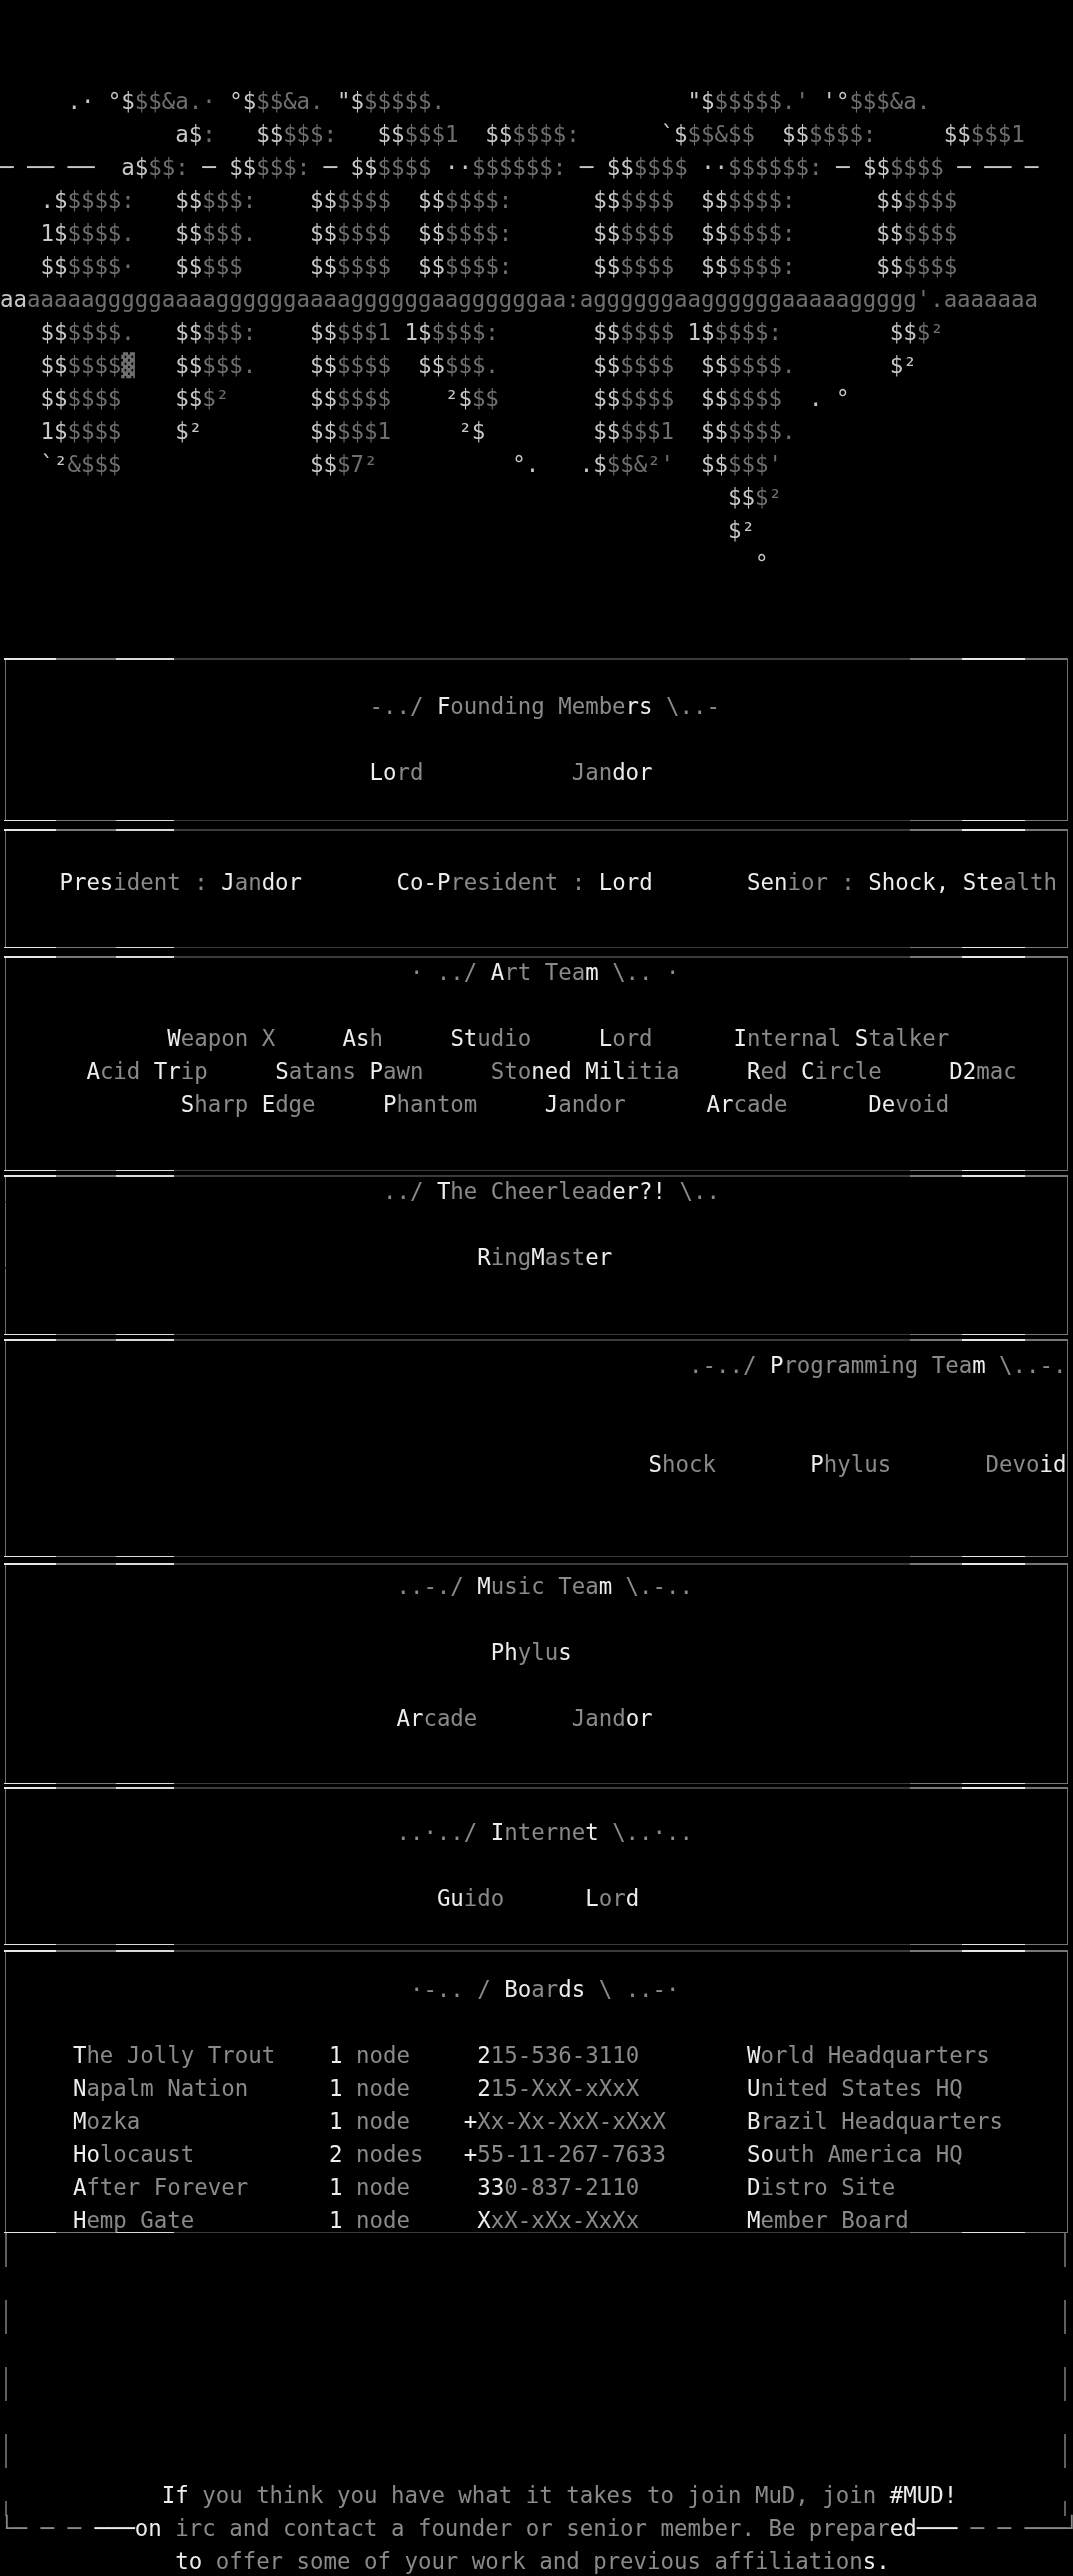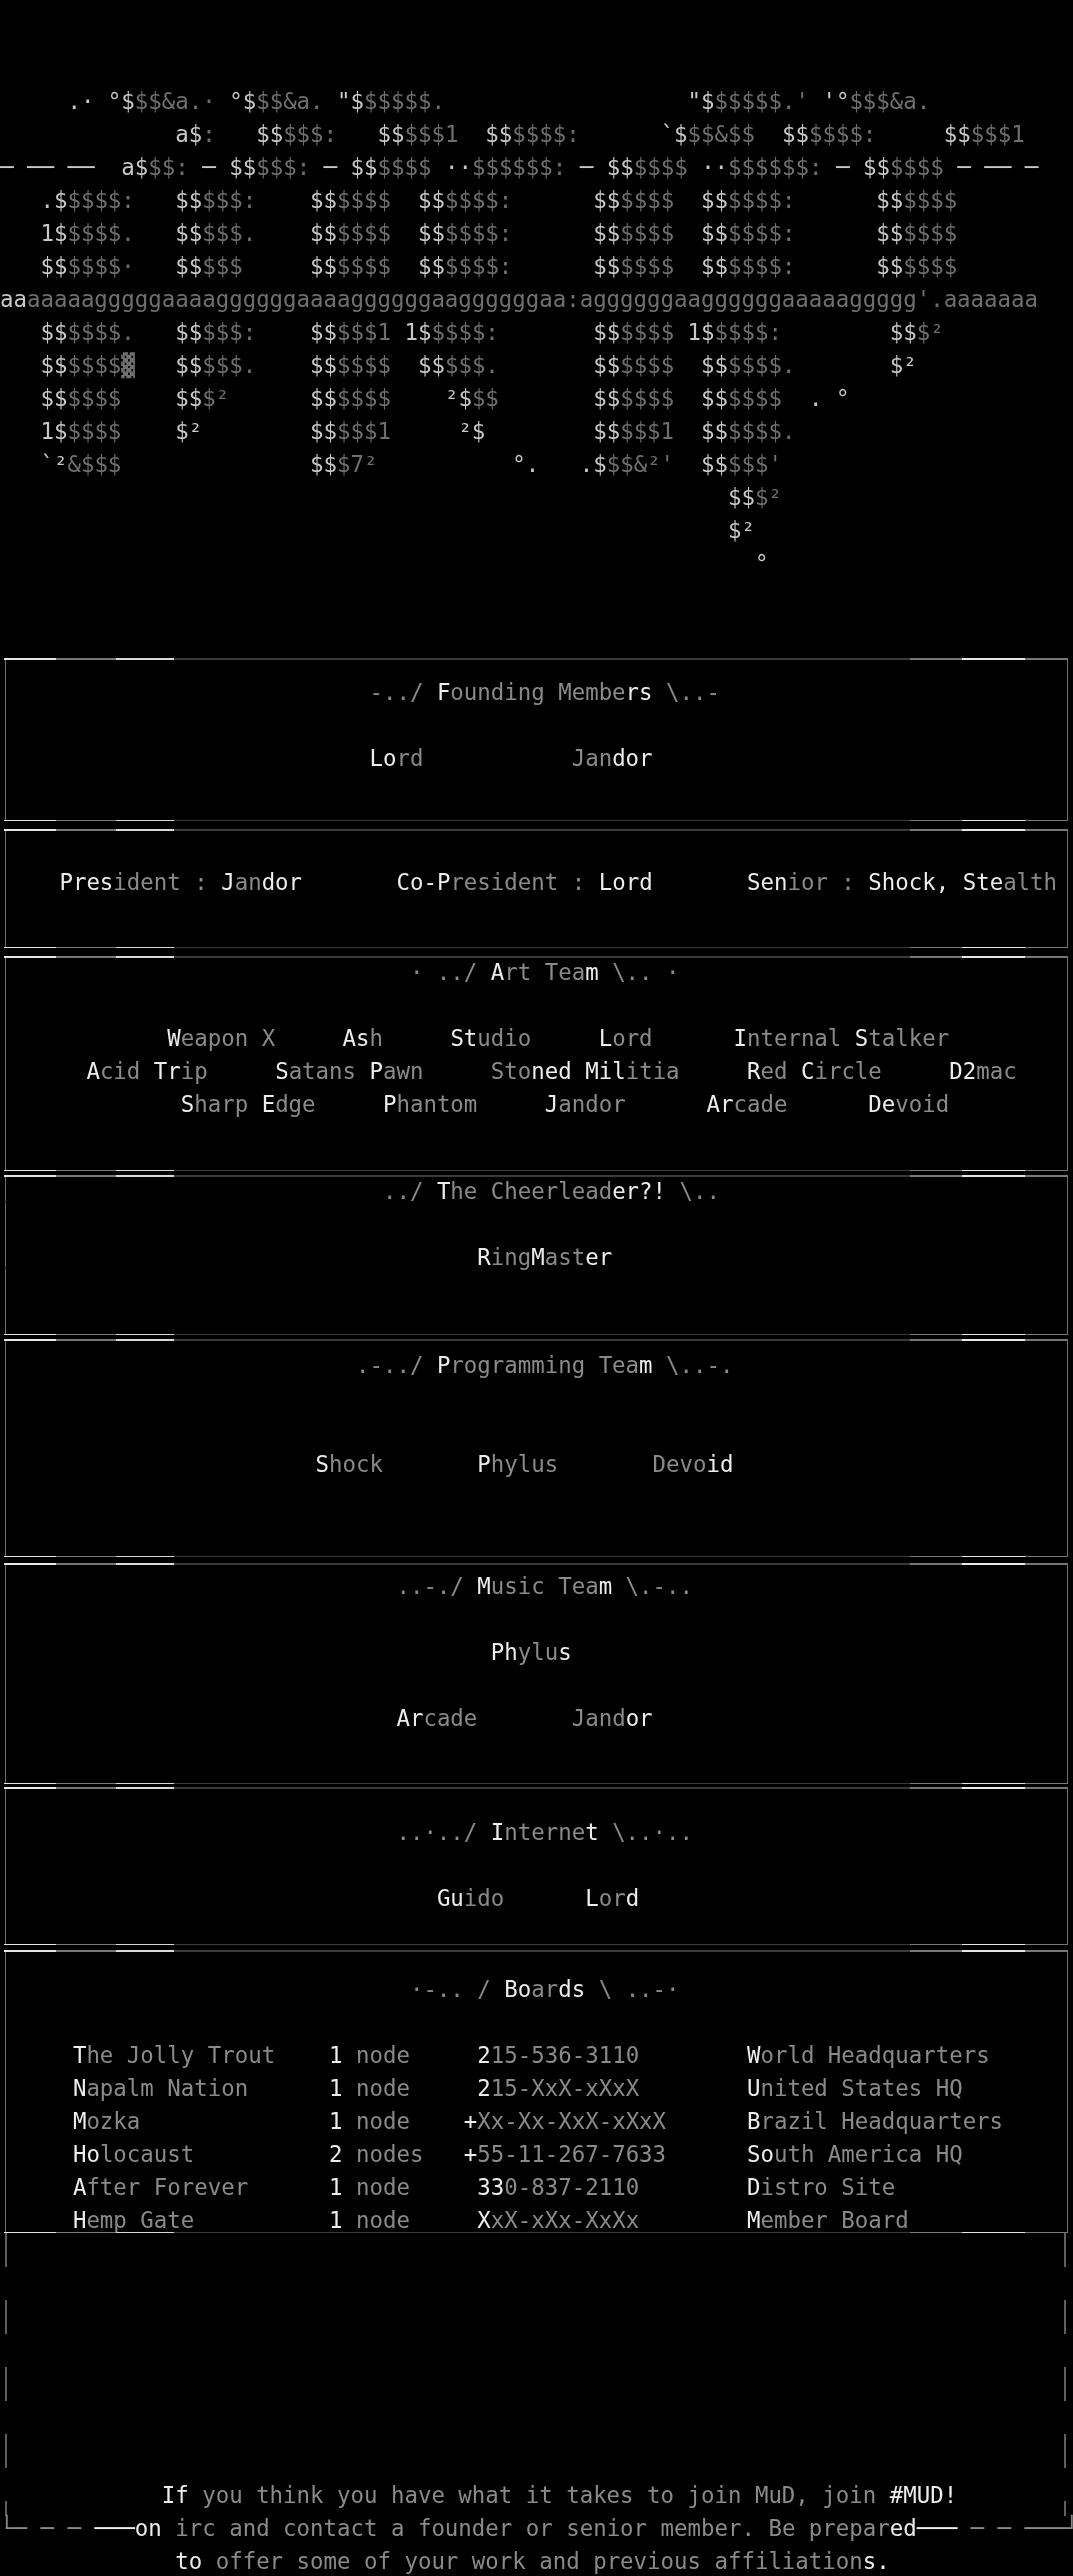--- a/index.html
+++ b/index.html
@@ -58,21 +58,21 @@
       <div class="line">   <span class="a-b">1$</span><span class="a-g">$$$$</span>    <span class="a-b">$²</span>        <span class="a-b">$$</span><span class="a-g">$$$1</span>     <span class="a-b">²$</span>        <span class="a-b">$$</span><span class="a-g">$$$1</span>  <span class="a-b">$$</span><span class="a-g">$$$$.</span></div>
       <div class="line">   <span class="a-b">`²</span><span class="a-g">&amp;$$$</span>              <span class="a-b">$$</span><span class="a-g">$7²</span>          <span class="a-b">°.</span>   <span class="a-b">.$</span><span class="a-g">$$&amp;²'</span>  <span class="a-b">$$</span><span class="a-g">$$$'</span></div>
       <div class="line">                                                      <span class="a-b">$$</span><span class="a-g">$²</span></div>
       <div class="line">                                                      <span class="a-b">$²</span></div>
       <div class="line">                                                        <span class="a-b">°</span></div>
     </div>
 
   <section class="box" style="top:658px;height:163px;">
     <div class="edge top"></div>
     <div class="edge bottom"></div>
-    <div style="padding-top:18px;">
+    <div style="padding-top:32px;">
         <div class="line"><span class="t-g">                           -../ </span><span class="t-w">F</span><span class="t-g">ounding Membe</span><span class="t-w">rs</span><span class="t-g"> \..-</span></div>
         <div class="line"></div>
         <div class="line"><span class="t-g">                           </span><span class="t-w">Lo</span><span class="t-g">rd           Jan</span><span class="t-w">dor</span></div>
       </div>
   </section>
 
   <section class="box" style="top:829px;height:119px;">
     <div class="edge top"></div>
     <div class="edge bottom"></div>
     <div style="padding-top:37px;">
@@ -98,21 +98,21 @@
     <div style="text-decoration:underline;">
         <div class="line"><span class="t-g">                            ../ </span><span class="t-w">T</span><span class="t-g">he Cheerlead</span><span class="t-w">er?!</span><span class="t-g"> \..</span></div>
         <div class="line"></div>
         <div class="line"><span class="t-g">                                   </span><span class="t-w">R</span><span class="t-g">ing</span><span class="t-w">M</span><span class="t-g">ast</span><span class="t-w">er</span></div>
       </div>
   </section>
 
   <section class="box" style="top:1339px;height:218px;">
     <div class="edge top"></div>
     <div class="edge bottom"></div>
-    <div style="padding-top:9.7px;">
+    <div style="padding-top:9.7px;text-align:right;">
         <div class="line"><span class="t-g">                          .-../ </span><span class="t-w">P</span><span class="t-g">rogramming Tea</span><span class="t-w">m</span><span class="t-g"> \..-.</span></div>
         <div class="line"></div>
         <div class="line"></div>
         <div class="line"><span class="t-g">                       </span><span class="t-w">S</span><span class="t-g">hock       </span><span class="t-w">P</span><span class="t-g">hylus       Devo</span><span class="t-w">id</span></div>
       </div>
   </section>
 
   <section class="box" style="top:1563px;height:221px;">
     <div class="edge top"></div>
     <div class="edge bottom"></div>

